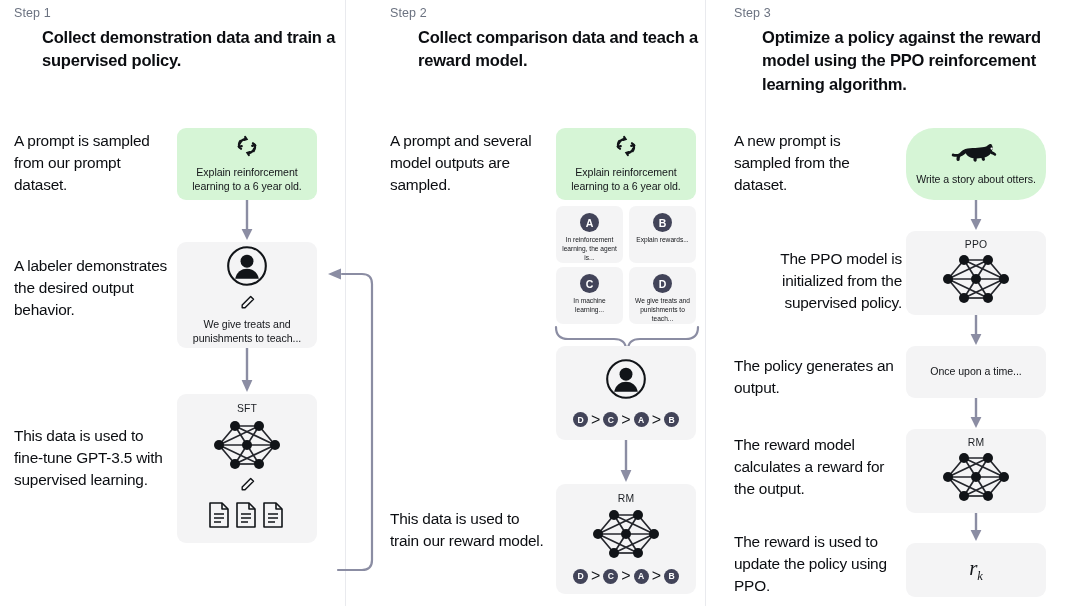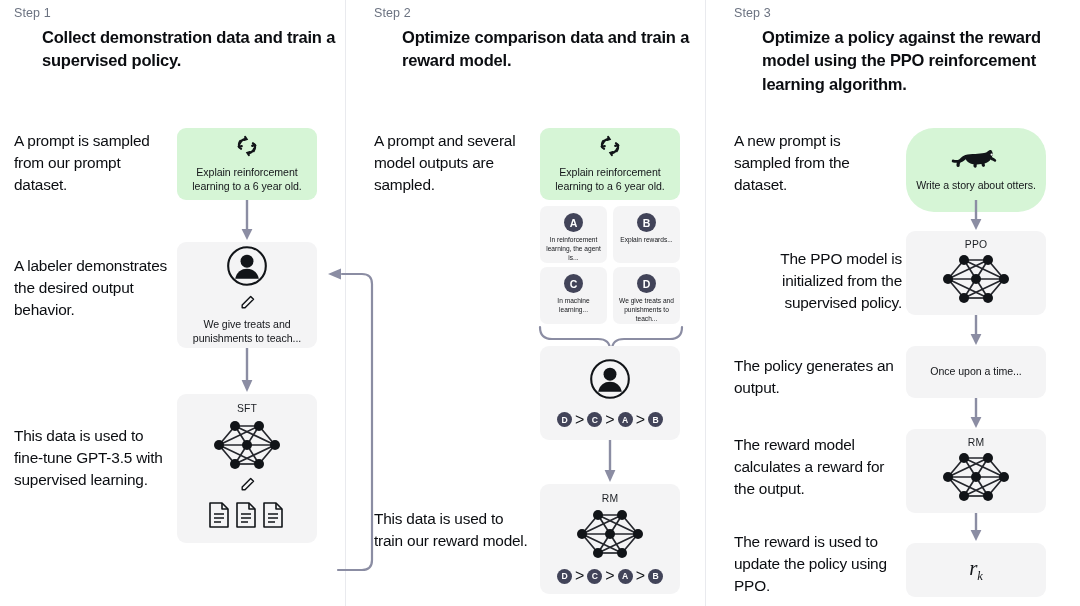--- a/index.html
+++ b/index.html
@@ -7,21 +7,21 @@
     width: 1080px; height: 606px;
     background: #ffffff;
     font-family: "Liberation Sans", sans-serif;
     color: #111418;
     overflow: hidden;
   }
   .board { position: relative; width: 1080px; height: 606px; }
 
   .col { position: absolute; top: 0; height: 606px; width: 345px; }
   .col-1 { left: 0; }
-  .col-2 { left: 360px; }
+  .col-2 { left: 376px; }
   .col-3 { left: 720px; }
 
   .divider {
     position: absolute; top: 0; width: 1px; height: 606px;
     background: #e9eaee;
   }
   .div-1 { left: 345px; }
   .div-2 { left: 705px; }
 
   .step-label {
@@ -192,21 +192,21 @@
             <path d="M61 13h10M61 17h10M61 21h7" stroke-width="1.5"></path>
           </g>
         </svg>
       </span>
     </div>
   </div>
 
   <div class="col col-2">
 
     <div class="step-label">Step 2</div>
-    <div class="step-title">Optimize comparison data and train a reward model.</div>
+    <div class="step-title">Collect comparison data and teach a reward model.</div>
 
     <div class="caption" style="top:130px;">A prompt and several model outputs are sampled.</div>
     <div class="caption" style="top:508px;">This data is used to train our reward model.</div>
 
     <div class="box green" style="left:180px; top:128px; width:140px; height:72px;">
       <span style="margin-bottom:5px;">
         <svg width="22" height="22" viewBox="0 0 24 24" fill="none" stroke="#111418" stroke-width="2.4" stroke-linecap="round">
           <path d="M4.2 9.2a8 8 0 0 1 6.1-5.0"></path>
           <path d="M19.8 14.8a8 8 0 0 1-6.1 5.0"></path>
           <path d="M10.0 2.2l1.5 2.4-2.7.8"></path>
@@ -310,21 +310,21 @@
 
     <div class="step-label">Step 3</div>
     <div class="step-title">Optimize a policy against the reward model using the PPO reinforcement learning algorithm.</div>
 
     <div class="caption" style="top:130px;">A new prompt is sampled from the dataset.</div>
     <div class="caption" style="top:248px; width:168px;text-align:right;">The PPO model is initialized from the supervised policy.</div>
     <div class="caption" style="top:434px; width:168px;">The reward model calculates a reward for the output.</div>
     <div class="caption" style="top:355px; width:170px;">The policy generates an output.</div>
     <div class="caption" style="top:531px; width:168px;">The reward is used to update the policy using PPO.</div>
 
-    <div class="box green" style="left:186px; top:128px; width:140px; height:84px;border-radius:28px;">
+    <div class="box green" style="left:186px; top:128px; width:140px; height:72px;border-radius:28px;">
       <span style="margin-bottom:5px;">
         <svg width="56" height="22" viewBox="0 0 56 22">
           <path fill="#111418" d="M44.5 2.2c-1.7-.6-3.4-.1-4.6 1.0-1.0.9-2.3 1.6-3.8 1.9-2.4.5-5.6.8-8.8.9-3.7.1-7.3.2-9.9 1.1-2.3.8-3.9 2.2-5.2 3.4-.7.7-1.5 1.2-2.6 1.4-1.3.3-2.6.2-3.9-.2-.9-.3-1.7.2-1.9 1.0-.2.9.4 1.7 1.3 1.8 1.3.2 2.5.3 3.7.2-.3.9-.4 1.9-.3 2.9.1 1.0.9 1.6 1.8 1.5.9-.1 1.5-.9 1.4-1.8-.1-1.1.2-2.0.8-2.8 1.3-.3 2.5-.9 3.4-1.7.6-.5 1.2-1.0 1.9-1.5.4 1.0 1.1 2.0 2.1 2.8 1.5 1.2 3.5 1.9 5.7 2.2-.2.6-.2 1.3-.1 2.0.2 1.0 1.0 1.5 1.9 1.4.9-.2 1.4-1.0 1.3-1.9-.1-.5 0-1.0.1-1.4 1.6 0 3.2-.1 4.7-.3.1.6.2 1.2.4 1.7.3.9 1.2 1.3 2.0 1.0.9-.3 1.3-1.2 1.0-2.0-.2-.5-.3-1.0-.3-1.4 1.4-.4 2.7-.9 3.7-1.6 1.0-.7 1.8-1.5 2.3-2.4.6.5 1.2.9 1.9 1.2.7.3 1.3.6 1.7.9.6.4 1.1.3 1.6-.1.5-.4.6-1.1.2-1.6-.6-.8-1.5-1.3-2.3-1.7-.8-.4-1.4-.8-1.8-1.3.6-1.0.9-2.2.8-3.4-.1-1.3-.8-2.5-1.9-3.1z"></path>
           <circle cx="43.6" cy="6.6" r="1.1" fill="#ffffff"></circle>
         </svg>
       </span>
       <div class="box-text">Write a story about otters.</div>
     </div>
 
     <span class="arrow" style="left:248px; top:200px;">

